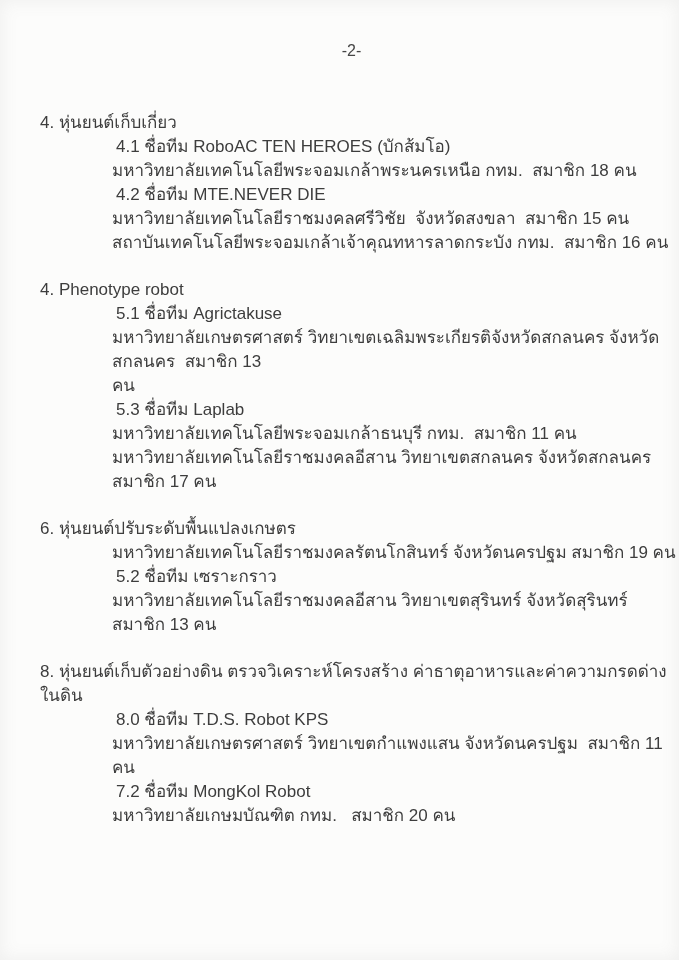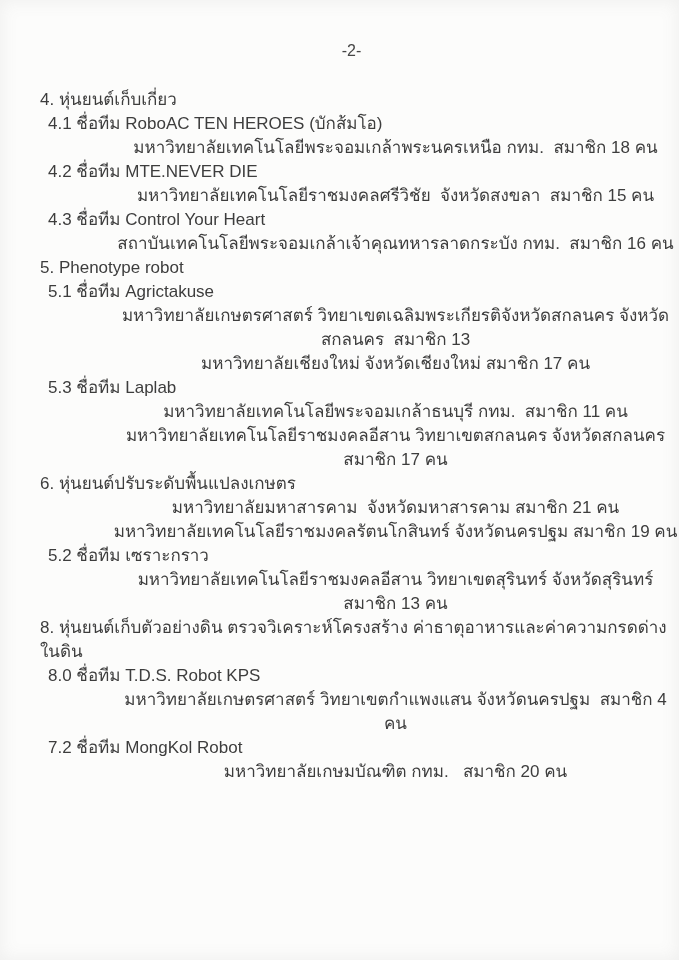--- a/index.html
+++ b/index.html
@@ -28,60 +28,58 @@
   .content {
     position: absolute;
     top: 88px; left: 0; right: 0;
   }
   .line {
     font-size: 17px;
     line-height: 24px;
     white-space: pre-wrap;
     color: #3d3d3d;
   }
-  .line.heading { padding-left: 40px; }
-  .line.team    { padding-left: 48px; position: relative; }
-  .line.detail  { padding-left: 112px; text-align: center; }
+  .line.heading { padding-left: 40px; margin-top: 23px; }
+  .line.team    { padding-left: 116px; position: relative; }
+  .line.detail  { padding-left: 112px; }
   .check-wrap {
     position: absolute;
     left: 255px; top: -14px;
     width: 44px; height: 46px;
     pointer-events: none;
   }
 </style>
 </head>
 <body>
 
 <div class="page">
   <div class="page-number">-2-</div>
 
   <div class="content">
 
     <div class="line heading">4. หุ่นยนต์เก็บเกี่ยว</div>
     <div class="line team">4.1 ชื่อทีม RoboAC TEN HEROES (บักส้มโอ)</div>
     <div class="line detail">มหาวิทยาลัยเทคโนโลยีพระจอมเกล้าพระนครเหนือ กทม.  สมาชิก 18 คน</div>
     <div class="line team">4.2 ชื่อทีม MTE.NEVER DIE</div>
     <div class="line detail">มหาวิทยาลัยเทคโนโลยีราชมงคลศรีวิชัย  จังหวัดสงขลา  สมาชิก 15 คน</div>
-    <div class="line team">4.3 ชื่อทีม Control Your Heart</div>
     <div class="line detail">สถาบันเทคโนโลยีพระจอมเกล้าเจ้าคุณทหารลาดกระบัง กทม.  สมาชิก 16 คน</div>
 
-    <div class="line heading">5. Phenotype robot</div>
+    <div class="line heading">4. Phenotype robot</div>
     <div class="line team">5.1 ชื่อทีม Agrictakuse</div>
     <div class="line detail">มหาวิทยาลัยเกษตรศาสตร์ วิทยาเขตเฉลิมพระเกียรติจังหวัดสกลนคร จังหวัดสกลนคร  สมาชิก 13</div>
-    <div class="line detail">มหาวิทยาลัยเชียงใหม่ จังหวัดเชียงใหม่ สมาชิก 17 คน</div>
+    <div class="line detail">คน</div>
     <div class="line team">5.3 ชื่อทีม Laplab</div>
     <div class="line detail">มหาวิทยาลัยเทคโนโลยีพระจอมเกล้าธนบุรี กทม.  สมาชิก 11 คน</div>
     <div class="line detail">มหาวิทยาลัยเทคโนโลยีราชมงคลอีสาน วิทยาเขตสกลนคร จังหวัดสกลนคร  สมาชิก 17 คน</div>
 
     <div class="line heading">6. หุ่นยนต์ปรับระดับพื้นแปลงเกษตร</div>
-    <div class="line detail">มหาวิทยาลัยมหาสารคาม  จังหวัดมหาสารคาม สมาชิก 21 คน</div>
     <div class="line detail">มหาวิทยาลัยเทคโนโลยีราชมงคลรัตนโกสินทร์ จังหวัดนครปฐม สมาชิก 19 คน</div>
     <div class="line team">5.2 ชื่อทีม เซราะกราว</div>
     <div class="line detail">มหาวิทยาลัยเทคโนโลยีราชมงคลอีสาน วิทยาเขตสุรินทร์ จังหวัดสุรินทร์  สมาชิก 13 คน</div>
 
     <div class="line heading">8. หุ่นยนต์เก็บตัวอย่างดิน ตรวจวิเคราะห์โครงสร้าง ค่าธาตุอาหารและค่าความกรดด่างในดิน</div>
     <div class="line team">8.0 ชื่อทีม T.D.S. Robot KPS</div>
-    <div class="line detail">มหาวิทยาลัยเกษตรศาสตร์ วิทยาเขตกำแพงแสน จังหวัดนครปฐม  สมาชิก 4 คน</div>
+    <div class="line detail">มหาวิทยาลัยเกษตรศาสตร์ วิทยาเขตกำแพงแสน จังหวัดนครปฐม  สมาชิก 11 คน</div>
     <div class="line team">7.2 ชื่อทีม MongKol Robot</div>
     <div class="line detail">มหาวิทยาลัยเกษมบัณฑิต กทม.   สมาชิก 20 คน</div>
 
   </div>
 </div>
 
 </body></html>

